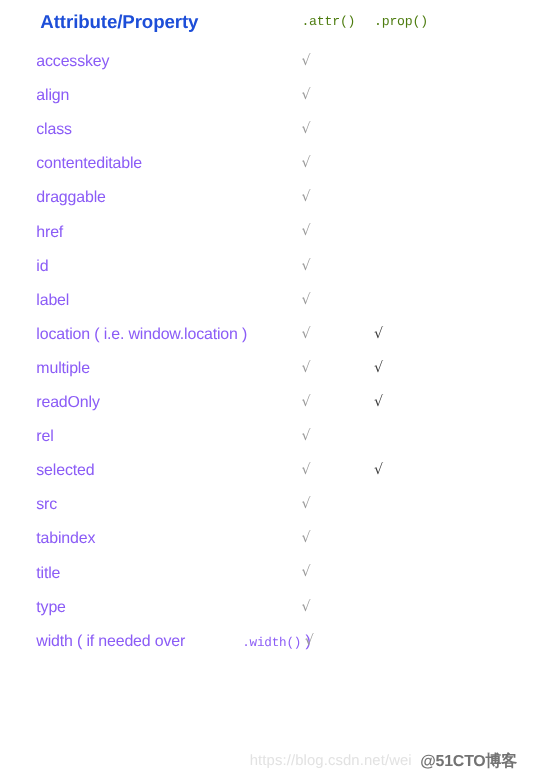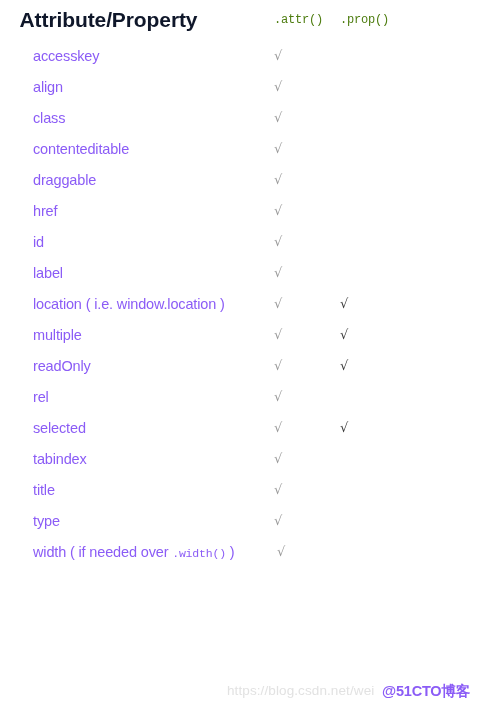--- a/index.html
+++ b/index.html
@@ -35,24 +35,24 @@
     padding: 0;
     height: 40px;
     vertical-align: middle;
     font-weight: normal;
     border: none;
   }
 
   .head-name {
     text-align: center;
     padding-right: 55px;
-    font-size: 21px;
+    font-size: 17px;
     font-weight: bold;
     letter-spacing: -0.1px;
-    color: #0f172a;
+    color: #1d4ed8;
   }
   .head-attr, .head-prop {
     text-align: left;
     font-family: "Liberation Mono", "DejaVu Sans Mono", monospace;
     font-size: 12px;
     color: #4d7c0f;
     letter-spacing: -0.2px;
   }
   .head-attr { padding-left: 2px; }
   .head-prop { padding-left: 2px; }
@@ -68,20 +68,21 @@
     padding-left: 33px;
     font-size: 14.5px;
     color: #8b5cf6;
     white-space: nowrap;
     letter-spacing: -0.15px;
   }
   .cell-name .mono {
     font-family: "Liberation Mono", "DejaVu Sans Mono", monospace;
     font-size: 11.5px;
     letter-spacing: -0.2px;
+    margin-left: 48px;
   }
 
   .cell-mark {
     text-align: left;
     padding-left: 2px;
     font-size: 13px;
     color: #3b3b3b;
     font-family: "DejaVu Sans", sans-serif;
   }
   .cell-mark.faint { color: #9a9a9a; }
@@ -107,21 +108,21 @@
     font-size: 13.5px;
     color: #e2e2e2;
     letter-spacing: 0.1px;
     white-space: nowrap;
   }
   #watermark .wm-brand {
     position: absolute;
     left: 382px;
     top: -1px;
     font-size: 14.5px;
-    color: #8b5cf6;
+    color: #737373;
     font-weight: bold;
     white-space: nowrap;
     letter-spacing: -0.2px;
   }
 </style>
 </head>
 <body>
 
 <table id="attr-prop-table">
   <colgroup>
@@ -196,20 +197,25 @@
         <td class="cell-name">rel</td>
         <td class="cell-mark faint">√</td>
         <td class="cell-mark empty"></td>
       </tr>
       <tr>
         <td class="cell-name">selected</td>
         <td class="cell-mark faint">√</td>
         <td class="cell-mark">√</td>
       </tr>
       <tr>
+        <td class="cell-name">src</td>
+        <td class="cell-mark faint">√</td>
+        <td class="cell-mark empty"></td>
+      </tr>
+      <tr>
         <td class="cell-name">tabindex</td>
         <td class="cell-mark faint">√</td>
         <td class="cell-mark empty"></td>
       </tr>
       <tr>
         <td class="cell-name">title</td>
         <td class="cell-mark faint">√</td>
         <td class="cell-mark empty"></td>
       </tr>
       <tr>

